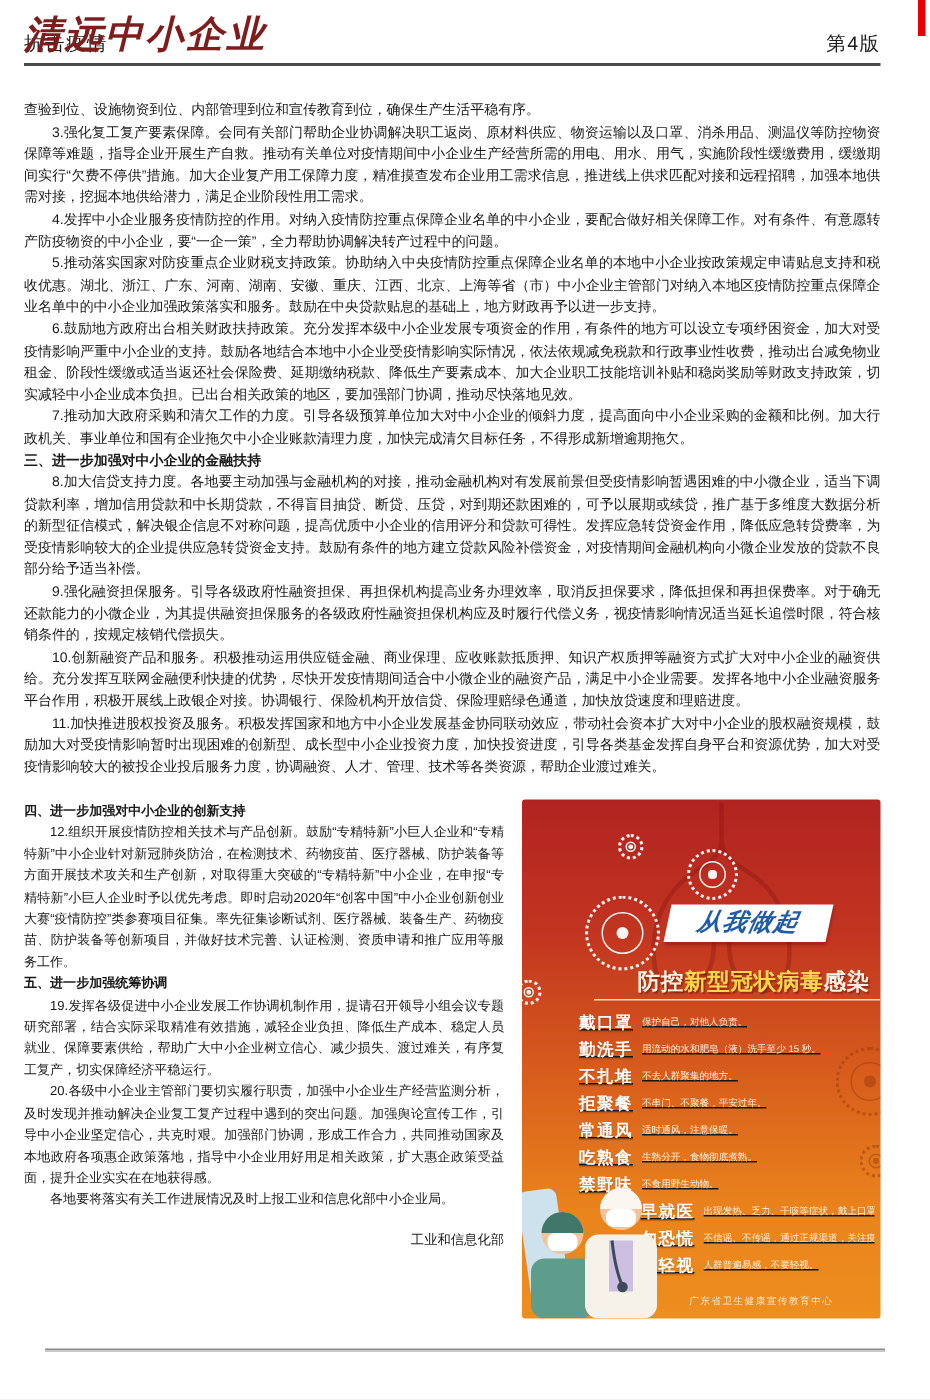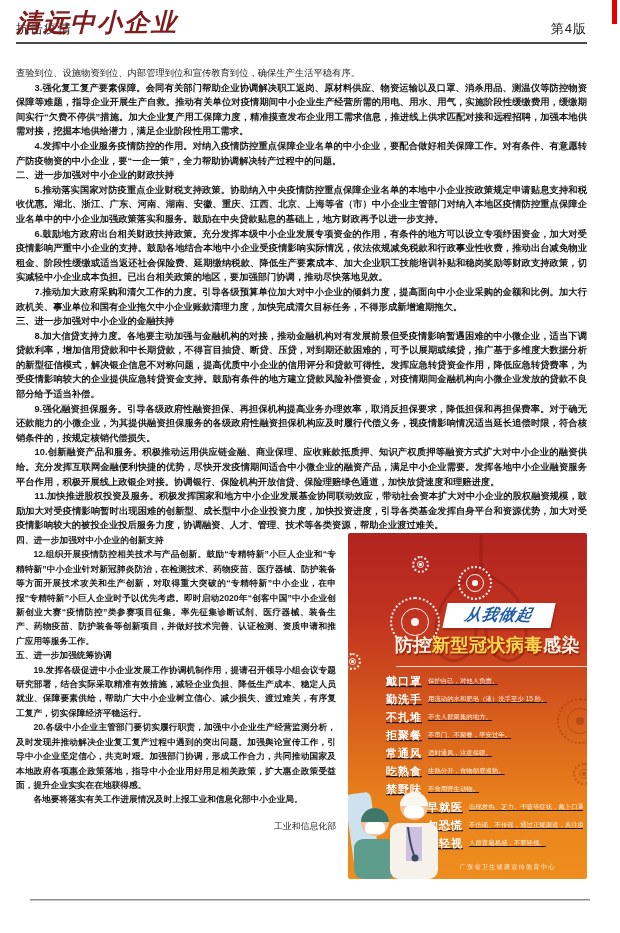--- a/index.html
+++ b/index.html
@@ -24,21 +24,21 @@
     color:#7f1d1d; letter-spacing:2px; line-height:1.2;
   }
   .reg-mark { position:absolute; top:-12px; right:-30px; width:5px; height:26px; background:#e60000; }
   
   .article-top {
     margin-top:22px; height:467px; overflow:hidden;
     font-size:9.3px; line-height:14.6px; text-align:justify; color:#191919;
   }
   .article-wrap { font-size:8.7px; line-height:14.4px; text-align:justify; color:#191919; }
   .block { text-align:justify; }
-  .block.para { text-indent:2em;font-weight:bold; }
+  .block.para { text-indent:2em; }
   .block.cont { text-indent:0; }
   .block.heading { font-weight:bold; text-indent:0; }
   .signature { text-align:right; font-size:8.9px; margin-top:13px; padding-right:3px; color:#191919; }
   .clear { clear:both; }
   .bottom-rule { position:absolute; left:30px; right:30px; top:899px; height:2px; background:#8d8d8d; border-bottom:1px solid #c9c9c9; }
   
   .poster {
     float:right; width:239px; height:346px; margin:0 0 8px 12px;
     position:relative; overflow:hidden; border-radius:2px;
     background:linear-gradient(180deg,#b12320 0%,#c23520 26%,#d9601c 55%,#e9821c 78%,#ee8e1e 100%);
@@ -54,22 +54,22 @@
     position:absolute; top:70px; left:97px; width:108px; height:25px;
     background:#ffffff; transform:skewX(-12deg);
     display:flex; align-items:center; justify-content:center;
     box-shadow:1px 2px 2px rgba(90,10,5,.35);
   }
   .slogan-banner span {
     font-size:16px; font-weight:bold; font-style:italic; color:#1e5bab;
     letter-spacing:1px; white-space:nowrap;
   }
   .poster-title {
-    position:absolute; top:100px; right:7px; white-space:nowrap;
-    font-size:18px; font-weight:bold; letter-spacing:.5px;
+    position:absolute; top:112px; right:7px; white-space:nowrap;
+    font-size:15px; font-weight:bold; letter-spacing:.5px;
     text-shadow:1px 1.5px 1px rgba(110,15,5,.55);
   }
   .poster-title .t-plain { color:#f7f1e2; }
   .poster-title .t-hl { color:#ffd84d; }
   .poster-sep { position:absolute; top:133px; left:48px; right:0; height:1px; background:rgba(255,255,255,.8); }
   .poster-list { position:absolute; top:139px; left:38px; right:4px;text-decoration:underline; }
   .p-item { height:18.1px; display:flex; align-items:center; }
   .p-item .kw { font-size:11px; font-weight:bold; color:#ffffff; letter-spacing:1px; white-space:nowrap; text-shadow:0 1px 1px rgba(120,40,0,.35); }
   .p-item .dt { font-size:6.4px; color:#fdf1df; margin-left:6px; white-space:nowrap; overflow:hidden; }
   .p-item.indented { margin-left:41px;align-items:center; }
@@ -92,21 +92,20 @@
   </div>
 
   <div class="article-top">
 
       <p class="block cont">查验到位、设施物资到位、内部管理到位和宣传教育到位，确保生产生活平稳有序。</p>
 
       <p class="block para">3.强化复工复产要素保障。会同有关部门帮助企业协调解决职工返岗、原材料供应、物资运输以及口罩、消杀用品、测温仪等防控物资保障等难题，指导企业开展生产自救。推动有关单位对疫情期间中小企业生产经营所需的用电、用水、用气，实施阶段性缓缴费用，缓缴期间实行“欠费不停供”措施。加大企业复产用工保障力度，精准摸查发布企业用工需求信息，推进线上供求匹配对接和远程招聘，加强本地供需对接，挖掘本地供给潜力，满足企业阶段性用工需求。</p>
 
       <p class="block para">4.发挥中小企业服务疫情防控的作用。对纳入疫情防控重点保障企业名单的中小企业，要配合做好相关保障工作。对有条件、有意愿转产防疫物资的中小企业，要“一企一策”，全力帮助协调解决转产过程中的问题。</p>
 
-      <p class="block heading">二、进一步加强对中小企业的财政扶持</p>
 
       <p class="block para">5.推动落实国家对防疫重点企业财税支持政策。协助纳入中央疫情防控重点保障企业名单的本地中小企业按政策规定申请贴息支持和税收优惠。湖北、浙江、广东、河南、湖南、安徽、重庆、江西、北京、上海等省（市）中小企业主管部门对纳入本地区疫情防控重点保障企业名单中的中小企业加强政策落实和服务。鼓励在中央贷款贴息的基础上，地方财政再予以进一步支持。</p>
 
       <p class="block para">6.鼓励地方政府出台相关财政扶持政策。充分发挥本级中小企业发展专项资金的作用，有条件的地方可以设立专项纾困资金，加大对受疫情影响严重中小企业的支持。鼓励各地结合本地中小企业受疫情影响实际情况，依法依规减免税款和行政事业性收费，推动出台减免物业租金、阶段性缓缴或适当返还社会保险费、延期缴纳税款、降低生产要素成本、加大企业职工技能培训补贴和稳岗奖励等财政支持政策，切实减轻中小企业成本负担。已出台相关政策的地区，要加强部门协调，推动尽快落地见效。</p>
 
       <p class="block para">7.推动加大政府采购和清欠工作的力度。引导各级预算单位加大对中小企业的倾斜力度，提高面向中小企业采购的金额和比例。加大行政机关、事业单位和国有企业拖欠中小企业账款清理力度，加快完成清欠目标任务，不得形成新增逾期拖欠。</p>
 
       <p class="block heading">三、进一步加强对中小企业的金融扶持</p>
 
       <p class="block para">8.加大信贷支持力度。各地要主动加强与金融机构的对接，推动金融机构对有发展前景但受疫情影响暂遇困难的中小微企业，适当下调贷款利率，增加信用贷款和中长期贷款，不得盲目抽贷、断贷、压贷，对到期还款困难的，可予以展期或续贷，推广基于多维度大数据分析的新型征信模式，解决银企信息不对称问题，提高优质中小企业的信用评分和贷款可得性。发挥应急转贷资金作用，降低应急转贷费率，为受疫情影响较大的企业提供应急转贷资金支持。鼓励有条件的地方建立贷款风险补偿资金，对疫情期间金融机构向小微企业发放的贷款不良部分给予适当补偿。</p>

